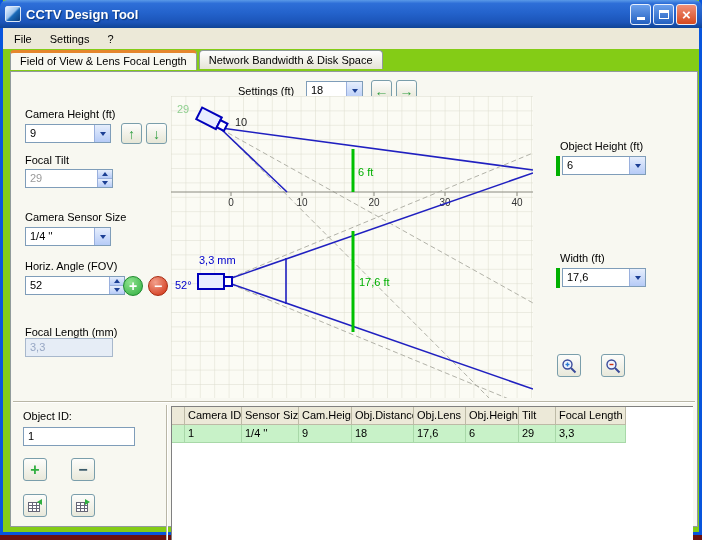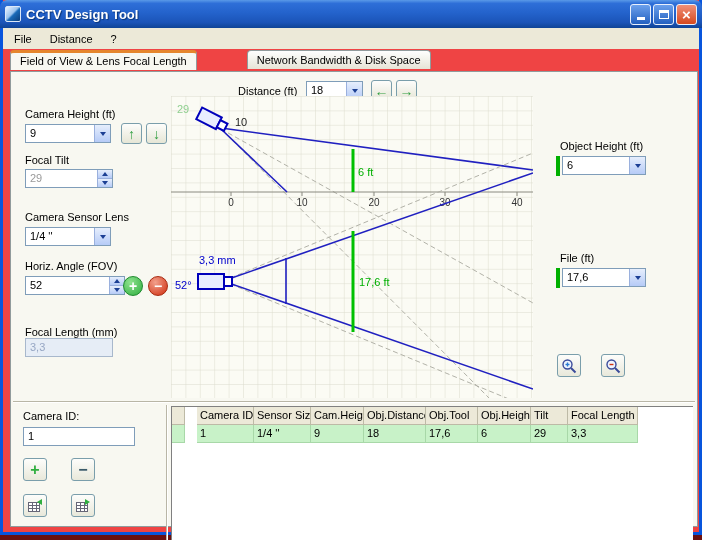--- a/index.html
+++ b/index.html
@@ -1,40 +1,40 @@
 <!DOCTYPE html>
 <html><head>
 <meta charset="utf-8">
 <style>
   * { box-sizing: border-box; margin: 0; padding: 0; }
   body { margin: 0; background: #fff; }
   .stage { position: relative; width: 702px; height: 540px; background: #6b1111;
            font-family: "Liberation Sans", sans-serif; font-size: 11px; color: #000; overflow: hidden; }
   .window { position: absolute; left: 0; top: 0; width: 702px; height: 535px;
-            border: 3px solid #0855dd; border-top: none; background: #ef4444; }
+            border: 3px solid #0855dd; border-top: none; background: #84cc16; }
   
   .titlebar { position: absolute; left: -3px; top: 0; width: 702px; height: 28px;
               border-radius: 7px 7px 0 0; display: flex; align-items: center; padding: 0 5px;
               background: linear-gradient(180deg,#5a9ae8 0%,#2e6fd8 12%,#2463cc 45%,#1b54b8 80%,#0f4496 100%); }
   .app-icon { width: 16px; height: 16px; border-radius: 2px;
               background: linear-gradient(135deg,#eaf2ff 0%,#9cc4ee 45%,#1a6ab8 55%,#0b3d7a 100%);
               border: 1px solid #dce8f8; }
   .title-text { color: #fff; font-weight: bold; font-size: 13px; margin-left: 5px; flex: 1;
                 text-shadow: 1px 1px 1px #0a3578; }
   .tb-btn { width: 21px; height: 21px; border-radius: 3px; border: 1px solid #e8f0fc; margin-left: 2px;
             display: flex; align-items: center; justify-content: center; color: #fff; font-weight: bold; }
   .tb-min, .tb-max { background: linear-gradient(#6ba0ec,#2360c0); }
   .tb-close { background: linear-gradient(#f09078,#d6491f); font-size: 15px; line-height: 15px; }
   .g-min { width: 8px; height: 3px; background: #fff; margin-top: 9px; }
   .g-max { width: 10px; height: 9px; border: 1px solid #fff; border-top: 3px solid #fff; }
   
   .menubar { position: absolute; left: 0; top: 28px; width: 100%; height: 21px; background: #ece9d8;
              display: flex; align-items: center; padding-left: 2px; }
   .menu-item { padding: 3px 9px; cursor: default; }
-  .tabstrip { position: absolute; left: 7px; top: 50px; display: flex; align-items: flex-end; z-index: 3; gap: 48px; }
+  .tabstrip { position: absolute; left: 7px; top: 50px; display: flex; align-items: flex-end; z-index: 3; }
   .tab { border: 1px solid #919b9c; border-bottom: none; border-radius: 4px 4px 0 0;
          padding: 3px 9px; background: linear-gradient(#fefefe,#e6e4d6); margin-right: 2px; }
   .tab.active { background: #f8f8f1; border-top: 3px solid #e5862d; padding-top: 2px; margin-bottom: -1px; }
   .page { position: absolute; left: 7px; top: 71px; width: 688px; height: 456px;
           background: #f8f8f1; border: 1px solid #919b9c; }
   
   .lbl { position: absolute; white-space: nowrap; }
   .dd { position: absolute; height: 19px; background: #fff; border: 1px solid #7f9db9; display: flex; }
   .dd-val { flex: 1; padding: 2px 4px; overflow: hidden; }
   .dd-btn { width: 16px; background: linear-gradient(#e6eefc,#b6cbf7); border-left: 1px solid #9ab0dd;
@@ -69,21 +69,21 @@
           border-top: 1px solid #b9b6a6; border-bottom: 1px solid #ffffff; }
   .vsep { position: absolute; left: 155px; top: 333px; width: 2px; height: 186px;
           border-left: 1px solid #b9b6a6; border-right: 1px solid #ffffff; }
   .grid { position: absolute; left: 160px; top: 334px; width: 522px; height: 186px;
           background: #fff; border-top: 1px solid #808080; border-left: 1px solid #808080; }
   .grow { display: flex; }
   .gc { padding: 2px 3px; border-right: 1px solid #bdbaa6; border-bottom: 1px solid #bdbaa6;
         overflow: hidden; white-space: nowrap; height: 18px; }
   .grid-head .gc { background: #ece9d8; }
   .grid-data .gc { background: #c8f2c8; border-right-color: #a8d8a8; border-bottom-color: #a8d8a8; }
-  .ind { width: 13px; } .c0 { width: 57px; margin-left: 12px; } .c1 { width: 57px; } .c2 { width: 53px; }
+  .ind { width: 13px; } .c0 { width: 57px; } .c1 { width: 57px; } .c2 { width: 53px; }
   .c3 { width: 62px; } .c4 { width: 52px; } .c5 { width: 53px; } .c6 { width: 37px; } .c7 { width: 70px; }
 </style>
 </head>
 <body>
 
 <div class="stage">
   <div class="window">
 
     <div class="titlebar">
       <span class="app-icon"></span>
@@ -92,21 +92,21 @@
           <span class="g-min"></span>
         </span>
       <span class="tb-btn tb-max">
           <span class="g-max"></span>
         </span>
       <span class="tb-btn tb-close">×</span>
     </div>
 
     <div class="menubar">
       <span class="menu-item">File</span>
-      <span class="menu-item">Distance</span>
+      <span class="menu-item">Settings</span>
       <span class="menu-item">?</span>
     </div>
 
     <div class="tabstrip">
       <div class="tab active">Field of View &amp; Lens Focal Length</div>
       <div class="tab">Network Bandwidth &amp; Disk Space</div>
     </div>
 
     <div class="page">
 
@@ -126,21 +126,21 @@
         <span class="spin-btns">
             <span class="sa up">
               <i></i>
             </span>
             <span class="sa dn">
               <i></i>
             </span>
           </span>
       </div>
 
-      <span class="lbl" style="left:14px;top:139px">Camera Sensor Lens</span>
+      <span class="lbl" style="left:14px;top:139px">Camera Sensor Size</span>
       <div class="dd" style="left:14px;top:155px;width:86px">
         <span class="dd-val">1/4 ''</span>
         <span class="dd-btn">
             <span class="dd-arrow"></span>
           </span>
       </div>
 
       <span class="lbl" style="left:14px;top:188px">Horiz. Angle (FOV)</span>
       <div class="spin" style="left:14px;top:204px;width:100px">
         <span class="spin-val">52</span>
@@ -152,21 +152,21 @@
               <i></i>
             </span>
           </span>
       </div>
       <span class="rbtn green" style="left:112px;top:204px">+</span>
       <span class="rbtn red" style="left:137px;top:204px">−</span>
 
       <span class="lbl" style="left:14px;top:254px">Focal Length (mm)</span>
       <div class="tb disabled" style="left:14px;top:266px;width:88px">3,3</div>
 
-      <span class="lbl" style="left:227px;top:13px">Distance (ft)</span>
+      <span class="lbl" style="left:227px;top:13px">Settings (ft)</span>
       <div class="dd" style="left:295px;top:9px;width:57px">
         <span class="dd-val">18</span>
         <span class="dd-btn">
             <span class="dd-arrow"></span>
           </span>
       </div>
       <span class="tbtn" style="left:360px;top:8px">←</span>
       <span class="tbtn" style="left:385px;top:8px">→</span>
 
       <svg class="diagram" viewBox="0 0 362 302">
@@ -221,21 +221,21 @@
 
       <span class="lbl" style="left:549px;top:68px">Object Height (ft)</span>
       <span class="gbar" style="left:545px;top:84px"></span>
       <div class="dd" style="left:551px;top:84px;width:84px">
         <span class="dd-val">6</span>
         <span class="dd-btn">
             <span class="dd-arrow"></span>
           </span>
       </div>
 
-      <span class="lbl" style="left:549px;top:180px">File (ft)</span>
+      <span class="lbl" style="left:549px;top:180px">Width (ft)</span>
       <span class="gbar" style="left:545px;top:196px"></span>
       <div class="dd" style="left:551px;top:196px;width:84px">
         <span class="dd-val">17,6</span>
         <span class="dd-btn">
             <span class="dd-arrow"></span>
           </span>
       </div>
 
       <span class="sqbtn" style="left:546px;top:282px">
         <svg width="16" height="16" viewBox="0 0 16 16">
@@ -249,21 +249,21 @@
         <svg width="16" height="16" viewBox="0 0 16 16">
           <circle cx="6.5" cy="6.5" r="4.5" fill="#eef4ff" stroke="#3a4a9a" stroke-width="1.4"></circle>
           <line x1="10" y1="10" x2="14.5" y2="14.5" stroke="#3a4a9a" stroke-width="2"></line>
           <line x1="4.5" y1="6.5" x2="8.5" y2="6.5" stroke="#d23312" stroke-width="1.4"></line>
         </svg>
       </span>
 
       <div class="hsep"></div>
       <div class="vsep"></div>
 
-      <span class="lbl" style="left:12px;top:338px">Camera ID:</span>
+      <span class="lbl" style="left:12px;top:338px">Object ID:</span>
       <div class="tb" style="left:12px;top:355px;width:112px">1</div>
 
       <span class="sqbtn pg" style="left:12px;top:386px">+</span>
       <span class="sqbtn mg" style="left:60px;top:386px">−</span>
 
       <span class="sqbtn" style="left:12px;top:422px">
         <svg width="17" height="16" viewBox="0 0 17 16">
           <rect x="1.5" y="4.5" width="11" height="9" fill="#fff" stroke="#667"></rect>
           <line x1="1.5" y1="7.5" x2="12.5" y2="7.5" stroke="#667"></line>
             <line x1="1.5" y1="10.5" x2="12.5" y2="10.5" stroke="#667"></line>
@@ -283,21 +283,21 @@
         </svg>
       </span>
 
       <div class="grid">
         <div class="grow grid-head">
           <span class="gc ind"></span>
           <span class="gc c0">Camera ID</span>
           <span class="gc c1">Sensor Size</span>
           <span class="gc c2">Cam.Height</span>
           <span class="gc c3">Obj.Distance</span>
-          <span class="gc c4">Obj.Tool</span>
+          <span class="gc c4">Obj.Lens</span>
           <span class="gc c5">Obj.Height</span>
           <span class="gc c6">Tilt</span>
           <span class="gc c7">Focal Length</span>
         </div>
         <div class="grow grid-data">
           <span class="gc ind"></span>
           <span class="gc c0">1</span>
           <span class="gc c1">1/4 ''</span>
           <span class="gc c2">9</span>
           <span class="gc c3">18</span>

